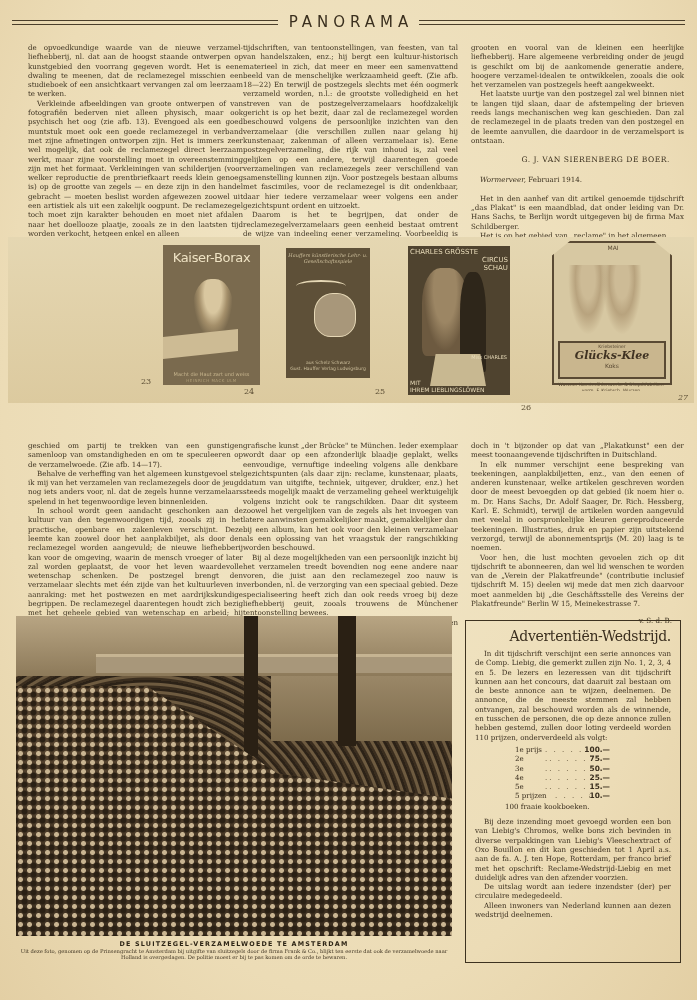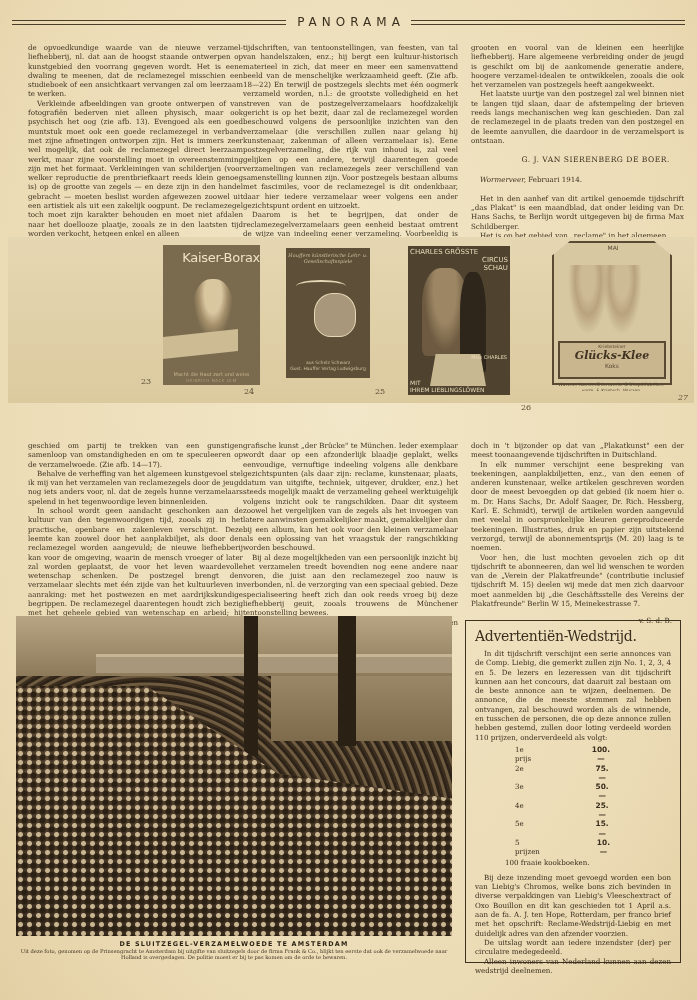--- a/index.html
+++ b/index.html
@@ -14,21 +14,21 @@
     position: absolute; inset: 0;
     background: radial-gradient(ellipse at 50% 40%, #f2e7c8 0%, #ecdcb6 70%, #e3cfa4 100%);
   }
   
   .masthead {
     position: absolute; top: 14px; left: 12px; right: 12px; height: 16px;
     display: flex; align-items: center; gap: 6px;
   }
   .masthead .rule { flex: 1; height: 3px; border-top: 1px solid #4a3e2a; border-bottom: 1px solid #4a3e2a; }
   .masthead .title {
-    font-family: "DejaVu Sans", sans-serif; font-size: 12px; letter-spacing: 5px;
+    font-family: "DejaVu Sans", sans-serif; font-size: 15px; letter-spacing: 5px;
     color: #3a2f1e; padding-left: 5px;
   }
   
   .col {
     position: absolute; font-size: 7.1px; line-height: 9.3px;
     text-align: justify; color: #3d3220;
   }
   .col p { margin: 0; text-indent: 0; }
   .col p.ind { text-indent: 9px; }
   .c1 { left: 28px; width: 215px; }
@@ -52,21 +52,21 @@
   .s23 .girl-head { position: absolute; left: 37px; top: 14px; width: 28px; height: 28px; border-radius: 50%; background: #c9b28a; border: 2px solid #4a3b28; }
   .s23 .girl-hair { position: absolute; left: 33px; top: 10px; width: 36px; height: 14px; border-radius: 18px 18px 4px 4px; background: #3f3222; }
   .s23 .dress { position: absolute; left: 17px; top: 40px; width: 68px; height: 65px; background: #efe3c4; border: 2px solid #5a4a34; border-radius: 30% 30% 50% 50% / 20% 20% 60% 60%; }
   .s23 .flowers { position: absolute; left: 6px; top: 38px; width: 24px; height: 30px; background: radial-gradient(circle,#7a5f3e 20%,#b89a6a 60%,transparent 70%); }
   .s23 .heart { position: absolute; right: 8px; top: 38px; width: 22px; height: 20px; background: #5a3f2a; border-radius: 50% 50% 40% 40%; }
   .s23 .legs { position: absolute; left: 38px; top: 106px; width: 26px; height: 16px; background: repeating-linear-gradient(180deg,#5a4a34 0 2px,#c9b28a 2px 4px); }
   .s23 .banner { position: absolute; left: 2px; bottom: 2px; right: 2px; height: 18px; border: 2px solid #4a3b28; border-radius: 10px; background: #d9c9a3; font-family: "DejaVu Serif", serif; font-style: italic; font-size: 9px; text-align: center; line-height: 15px; color: #3a2e1e; }
   .n23 { left: 133px; top: 140px; }
 
   .s24 { left: 155px; top: 8px; width: 97px; height: 140px; background: #7a6a4e; }
-  .s24 .brand { position: absolute; top: 5px; left: 0; right: 0; text-align: right; color: #efe3c4; font-family: "DejaVu Sans", sans-serif; font-size: 13px; letter-spacing: -0.3px; }
+  .s24 .brand { position: absolute; top: 5px; left: 0; right: 0; text-align: center; color: #efe3c4; font-family: "DejaVu Sans", sans-serif; font-size: 13px; letter-spacing: -0.3px; }
   .s24 .lady { position: absolute; left: 30px; top: 34px; width: 40px; height: 60px; border-radius: 45% 45% 30% 30%; background: radial-gradient(ellipse at 50% 25%, #d9c7a0 0 30%, #a48f6a 50%, transparent 70%); }
   .s24 .table { position: absolute; left: 0; top: 88px; width: 75px; height: 22px; background: #cdbb94; transform: skewY(-6deg); }
   .s24 .foot { position: absolute; bottom: 8px; left: 0; right: 0; text-align: center; font-size: 5px; color: #c8b68e; font-family: "DejaVu Sans", sans-serif; }
   .s24 .foot2 { position: absolute; bottom: 2px; left: 0; right: 0; text-align: center; font-size: 4px; color: #b19f78; font-family: "DejaVu Sans", sans-serif; letter-spacing: 0.5px; }
   .n24 { left: 236px; top: 150px; }
 
   .s25 { left: 278px; top: 11px; width: 84px; height: 130px; background: #5e5038; }
   .s25 .t { position: absolute; top: 4px; left: 0; right: 0; text-align: center; color: #cdbf9c; font-family: "DejaVu Serif", serif; font-style: italic; font-size: 5px; line-height: 6px; }
   .s25 .frog { position: absolute; left: 28px; top: 45px; width: 40px; height: 42px; border-radius: 45% 45% 40% 40%; background: #a8977a; border: 1px solid #e6d8b6; }
   .s25 .smoke { position: absolute; left: 10px; top: 32px; width: 50px; height: 10px; border-top: 2px solid #e6d8b6; border-radius: 50%; }
@@ -121,25 +121,25 @@
   .caption { position: absolute; left: 16px; top: 940px; width: 436px; text-align: center; }
   .caption .h { font-family: "DejaVu Sans", sans-serif; font-weight: bold; font-size: 6.4px; letter-spacing: 1.2px; color: #2e2515; }
   .caption .t { font-size: 5.2px; line-height: 6.3px; color: #3d3220; }
 
   
   .ad {
     position: absolute; left: 465px; top: 620px; width: 216px; height: 343px;
     border: 1.5px solid #3d3220; box-sizing: border-box; padding: 7px 9px;
     font-family: "DejaVu Serif", serif; color: #3a2e1e;
   }
-  .ad h2 { margin: 0 0 5px; text-align: left; font-weight: normal; font-size: 14px; letter-spacing: -0.3px; }
+  .ad h2 { margin: 0 0 5px; text-align: right; font-weight: normal; font-size: 14px; letter-spacing: -0.3px; }
   .ad p { margin: 0; font-size: 7.1px; line-height: 9.3px; text-align: justify; }
   .ad p.ind { text-indent: 9px; }
   .prizes { margin: 3px 0 1px 40px; font-size: 7.1px; line-height: 9.3px; }
-  .prize-row { display: flex; width: 95px; gap: 28px; }
+  .prize-row { display: flex; width: 95px; }
   .prize-row .lbl { width: 30px; }
   .prize-row .dots { flex: 1; letter-spacing: 2px; color: #5a4c33; overflow: hidden; white-space: nowrap; }
   .prize-row .amt { font-family: "DejaVu Sans", sans-serif; font-weight: bold; font-size: 7.4px; text-align: center; }
   .extra { margin: 0 0 6px 30px; font-size: 7.1px; line-height: 9.3px; }
 </style>
 </head>
 <body>
 
 <div class="page">
 

